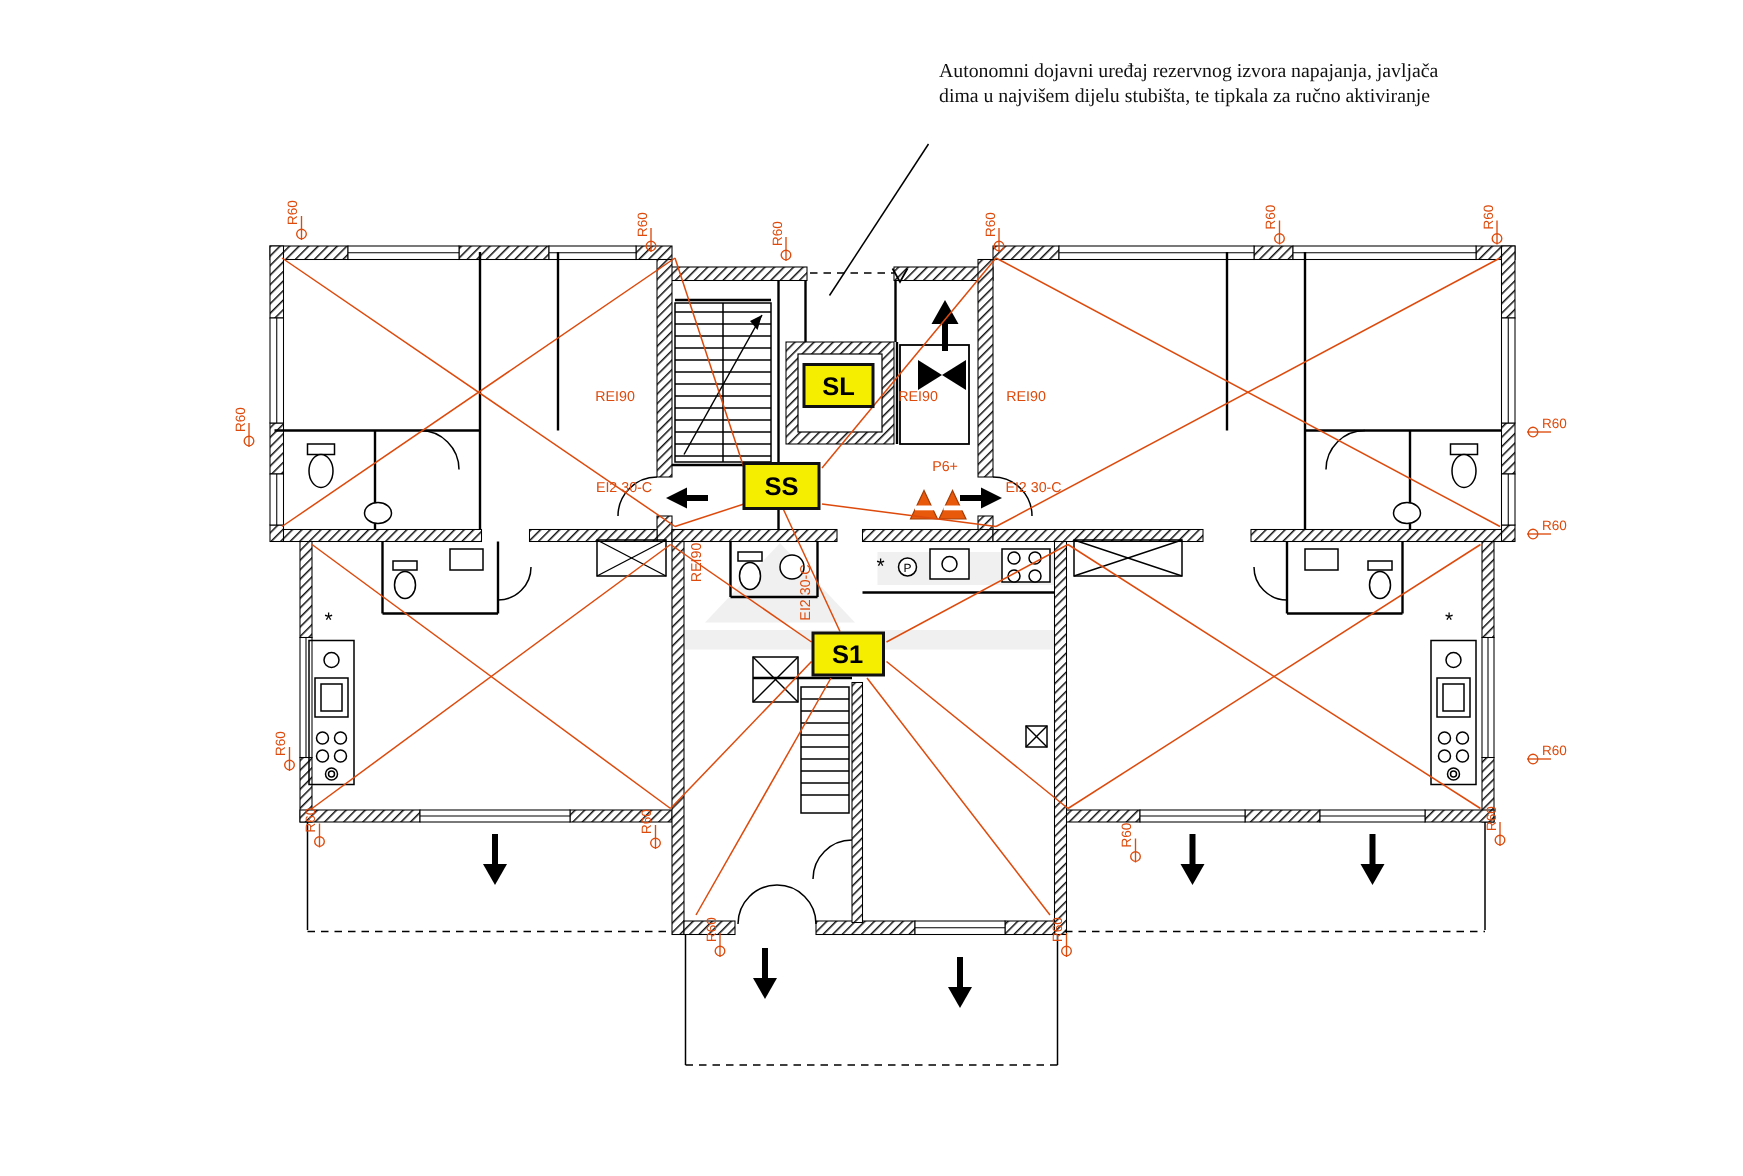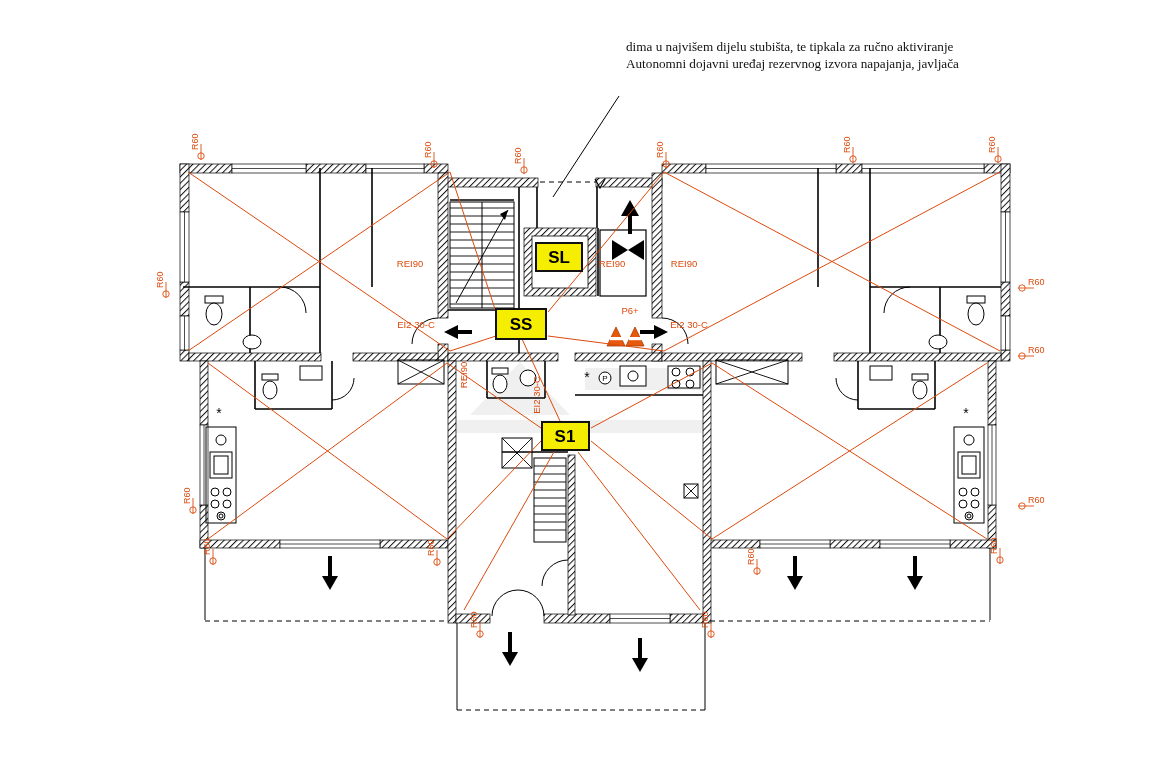--- a/index.html
+++ b/index.html
@@ -25,22 +25,22 @@
   .ybox{fill:#f6ee00;stroke:#111;stroke-width:2;}
   .ylbl{font:bold 17px "Liberation Sans",sans-serif;text-anchor:middle;fill:#000;}
 </style>
 </head>
 <body>
 
 <div class="canvas">
 
 
   <div class="note">
+    <div>Autonomni dojavni uređaj rezervnog izvora napajanja, javljača</div>
     <div>dima u najvišem dijelu stubišta, te tipkala za ručno aktiviranje</div>
-    <div>Autonomni dojavni uređaj rezervnog izvora napajanja, javljača</div>
   </div>
 
   <svg id="plan-svg" width="1162" height="784" viewBox="0 0 1162 784">
     <defs>
       <pattern id="hatch" width="4.5" height="4.5" patternUnits="userSpaceOnUse" patternTransform="rotate(45)">
         <rect width="4.5" height="4.5" fill="#ffffff"></rect>
         <line x1="0" y1="0" x2="0" y2="4.5" stroke="#111" stroke-width="2"></line>
       </pattern>
     </defs>
 

